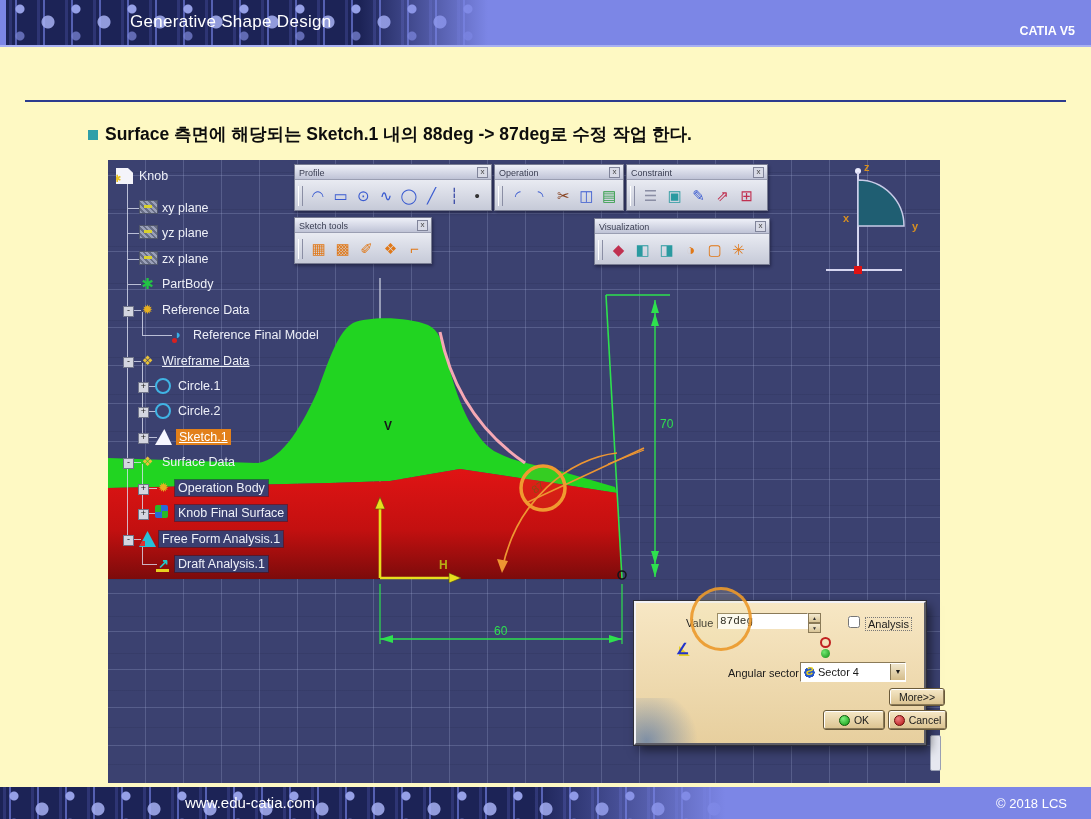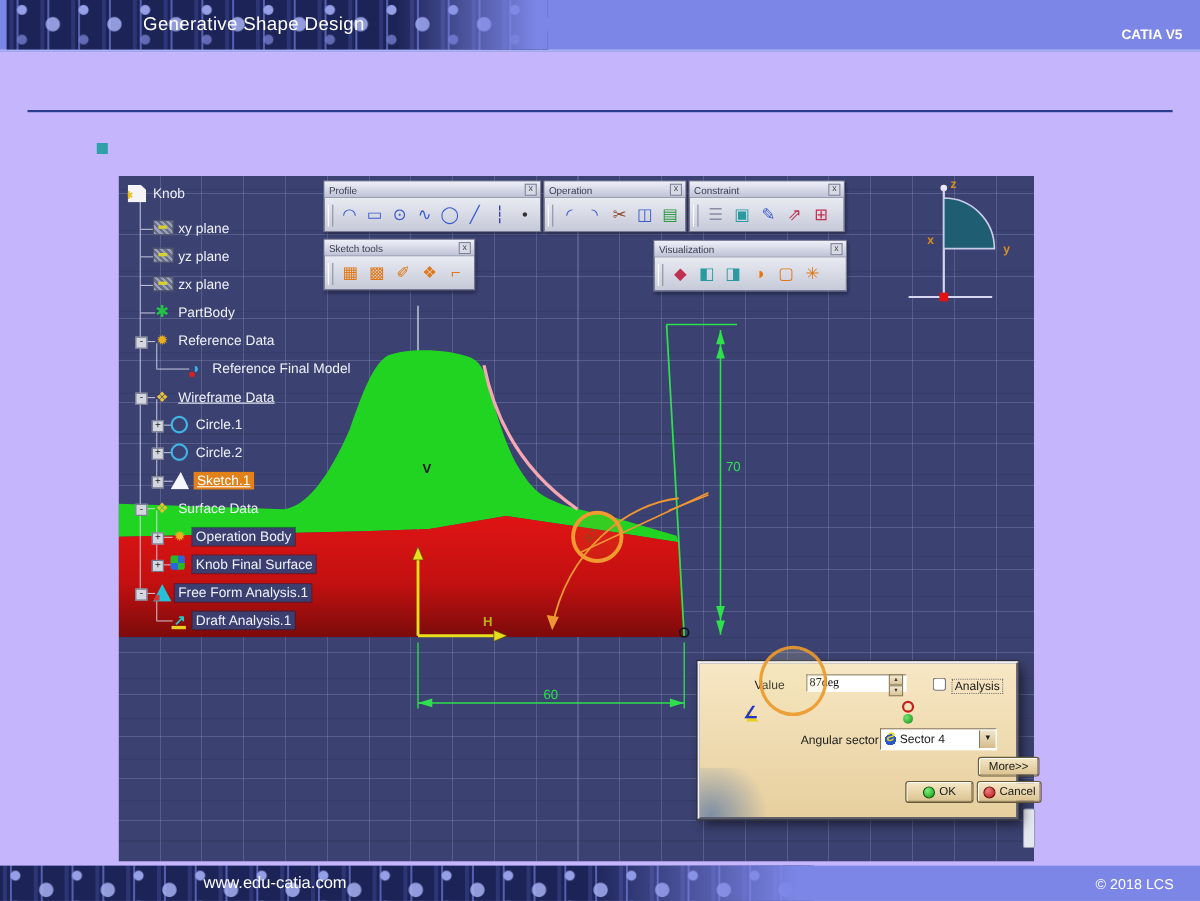--- a/index.html
+++ b/index.html
@@ -1,16 +1,16 @@
 <!DOCTYPE html>
 <html><head>
 <meta charset="utf-8">
 <style>
   html,body{margin:0;padding:0;background:#ffffff;}
-  #slide{position:relative;width:1091px;height:819px;background:#c4b5fd;overflow:hidden;
+  #slide{position:relative;width:1091px;height:819px;background:#fef9c3;overflow:hidden;
          font-family:"Liberation Sans",sans-serif;}
 
   
   .banner{position:absolute;left:0;width:1091px;background:#7c86e6;}
   #top-banner{top:0;height:45px;border-bottom:2px solid #a8b0f2;}
   #bottom-banner{top:787px;height:32px;}
   .pattern{position:absolute;top:0;height:100%;
     background:
       radial-gradient(circle 5px at 14px 9px, rgba(156,166,238,.95) 0 4px, rgba(156,166,238,0) 5px),
       radial-gradient(circle 5px at 14px 36px, rgba(120,130,210,.75) 0 4px, rgba(120,130,210,0) 5px),
@@ -93,22 +93,22 @@
     background:radial-gradient(circle at 15% 95%, rgba(40,90,170,.55), rgba(40,90,170,0) 70%);pointer-events:none;}
   .dlg-title{height:19px;background:linear-gradient(#f2f2f6,#b4b6c4);border-bottom:1px solid #8a8c9c;
     display:flex;align-items:center;padding:0 3px 0 6px;font-size:11px;color:#2a2a34;}
   .dlg-title .sp{flex:1;}
   .dlg-btn{width:15px;height:13px;margin-left:2px;text-align:center;font-size:9px;line-height:13px;
     border:1px solid #70707e;border-radius:2px;background:linear-gradient(#f0f0f6,#c2c2d0);color:#333;}
   .dlg-btn.close{width:20px;background:linear-gradient(#f09080,#c42020);color:#fff;font-weight:bold;}
   .dlg-body{position:relative;height:119px;font-size:11px;color:#1a1a1a;margin-left:26px;}
   .lbl{position:absolute;}
   #value-label{left:24px;top:14px;}
-  #value-input{position:absolute;left:71px;top:10px;width:85px;height:14px;border:1px solid;
-    border-color:#8a7a58 #fff #fff #8a7a58;background:#fff;font-size:11px;font-family:Liberation Serif, serif;padding:0 2px;}
+  #value-input{position:absolute;left:55px;top:10px;width:85px;height:14px;border:1px solid;
+    border-color:#8a7a58 #fff #fff #8a7a58;background:#fff;font-size:11px;font-family:Liberation Mono, monospace;padding:0 2px;}
   .spin{position:absolute;left:146px;top:10px;width:13px;height:18px;display:flex;flex-direction:column;}
   .spin i{flex:1;font-style:normal;font-size:6px;line-height:8px;text-align:center;background:linear-gradient(#f4ead0,#d8c496);
     border:1px solid #8a7a58;color:#333;}
   #reference-checkbox{position:absolute;left:186px;top:13px;width:12px;height:12px;margin:0;}
   #reference-label{left:203px;top:14px;border:1px dotted #777;padding:0 2px;}
   .angle-ic{position:absolute;left:14px;top:38px;width:18px;height:16px;font-size:15px;font-weight:bold;color:#2233cc;line-height:16px;}
   .angle-ic::before{content:"";position:absolute;left:3px;bottom:1px;width:0;height:0;
     border-left:11px solid #e8d020;border-top:10px solid transparent;z-index:-1;}
   .lock{position:absolute;left:158px;top:34px;width:10px;}
   .lock .lr{display:block;width:7px;height:7px;border:2px solid #c02020;border-radius:50%;margin:0 auto;}
@@ -143,20 +143,21 @@
 <div id="slide">
 
   <div id="top-banner" class="banner">
     <div class="pattern" style="left:6px;width:492px;"></div>
     <span id="hdr-product">Generative Shape Design</span>
     <span id="hdr-brand">CATIA V5</span>
   </div>
 
   <div id="title-rule"></div>
   <div id="bullet-square"></div>
+  <div id="bullet-text">Surface 측면에 해당되는 Sketch.1 내의 88deg -&gt; 87deg로 수정 작업 한다.</div>
 
   <div id="viewport">
 
     <svg id="geo-svg" width="832" height="623" viewBox="0 0 832 623">
       <defs>
         <linearGradient id="redg" x1="0" y1="0" x2="0" y2="1">
           <stop offset="0" stop-color="#e01414"></stop>
             <stop offset=".55" stop-color="#c31010"></stop>
             <stop offset="1" stop-color="#7c0b0b"></stop>
         </linearGradient>

